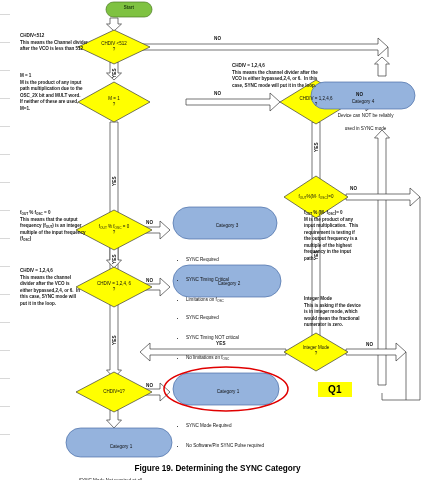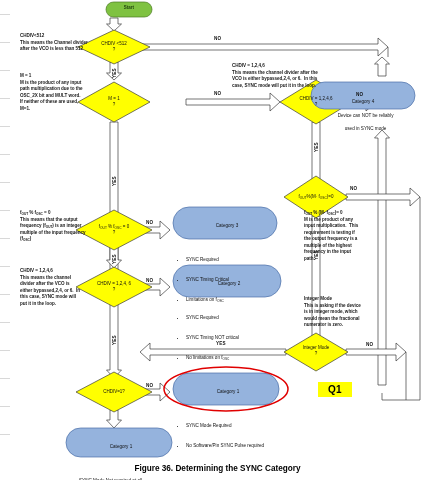--- a/index.html
+++ b/index.html
@@ -300,15 +300,15 @@
   <div class="edgelabel" style="left:146px;top:278px;">NO</div>
   <div class="edgelabel vert" style="left:112px;top:345px;">YES</div>
 
   <div class="edgelabel" style="left:216px;top:341px;">YES</div>
   <div class="edgelabel" style="left:366px;top:342px;">NO</div>
 
   <div class="edgelabel" style="left:146px;top:383px;">NO</div>
 
   <div class="q1" style="left:318px;top:382px;width:34px;height:15px;">Q1</div>
 
-  <div class="caption" style="top:464px;">Figure 36.  Determining the SYNC Category</div>
+  <div class="caption" style="top:464px;">Figure 19.  Determining the SYNC Category</div>
 
 </div>
 
 </body></html>

